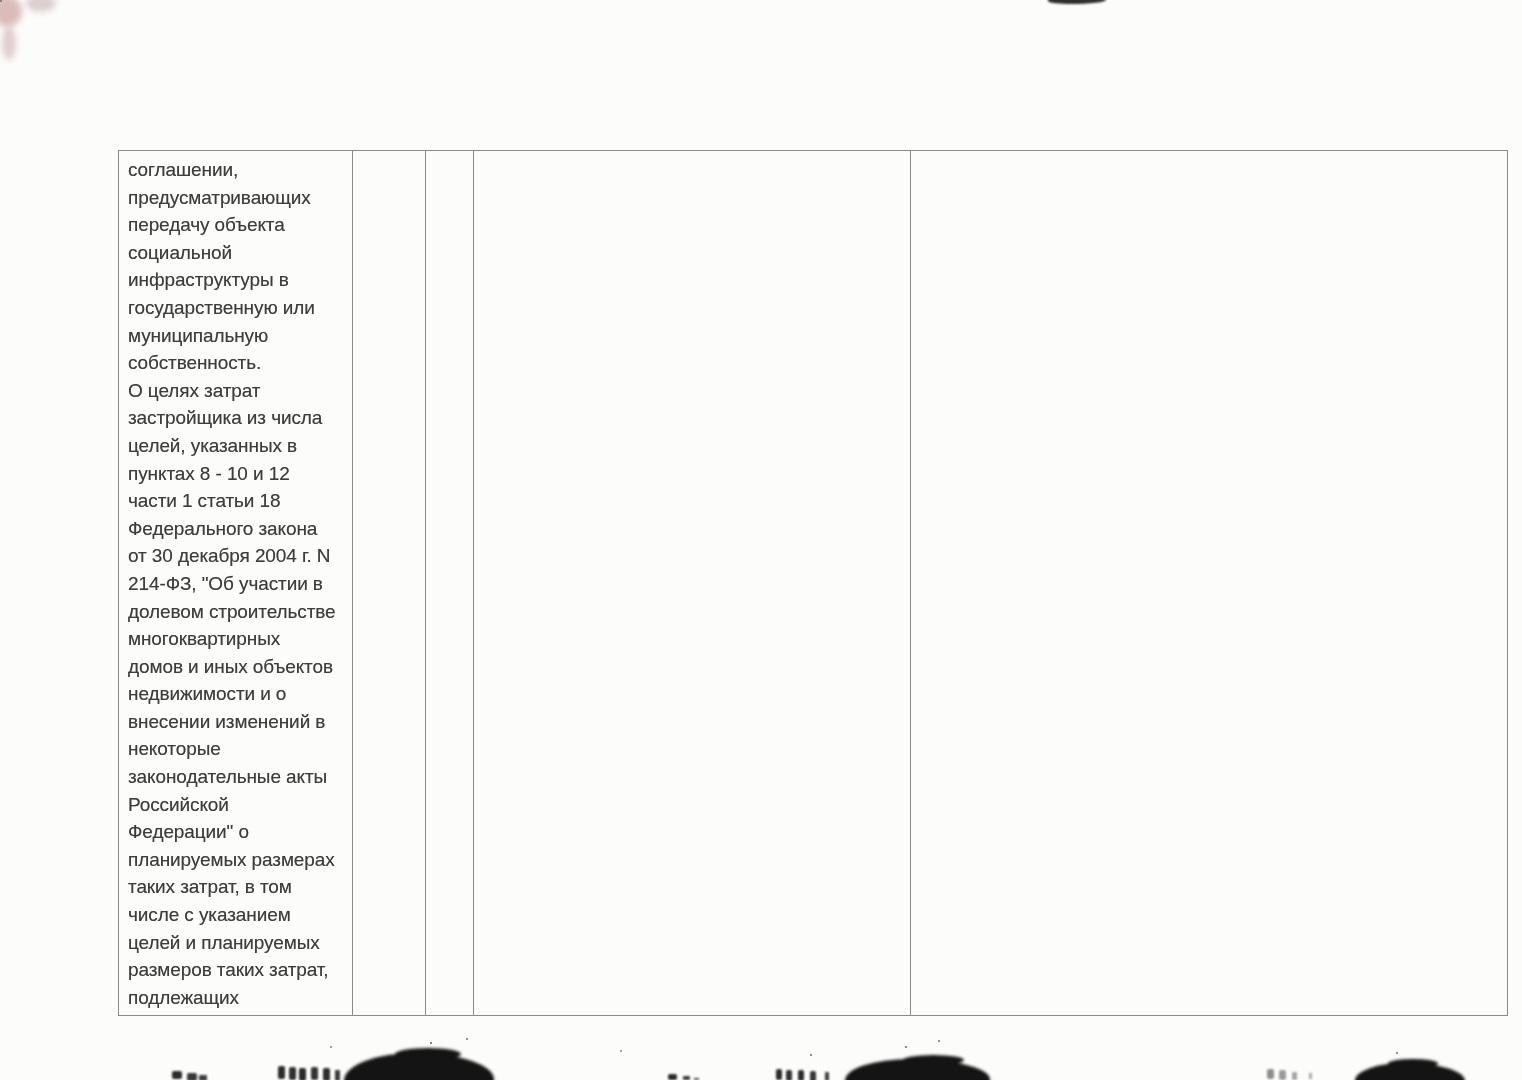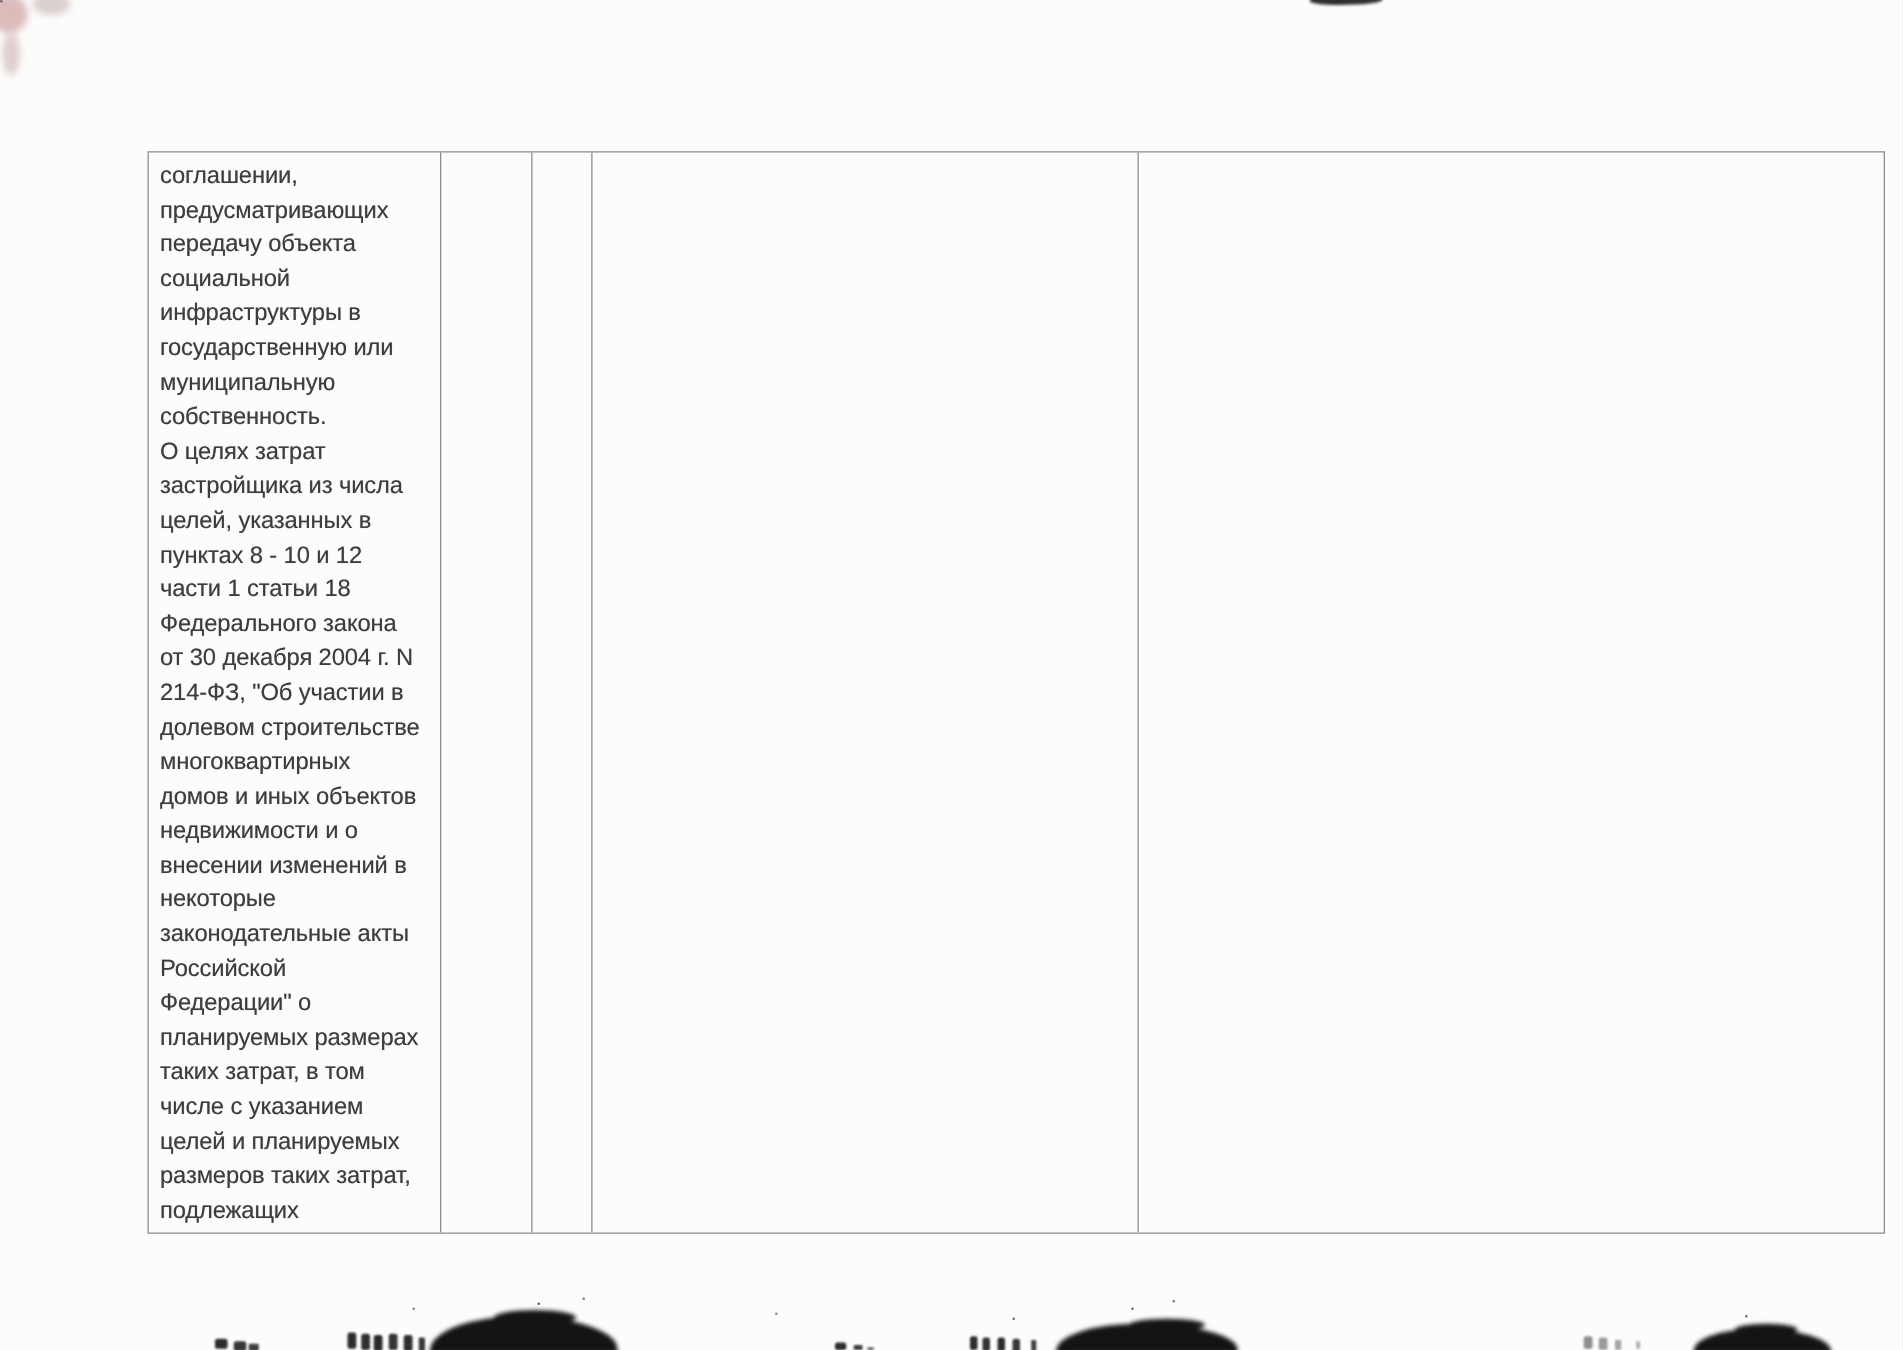--- a/index.html
+++ b/index.html
@@ -13,21 +13,21 @@
     height: 1080px;
     background: #fcfcfb;
     overflow: hidden;
     font-family: "Liberation Sans", "DejaVu Sans", sans-serif;
   }
 
   
   .doc-table {
     position: absolute;
     left: 118px;
-    top: 121px;
+    top: 150px;
     width: 1390px;
     height: 866px;
     border: 1px solid #8a8a8a;
     box-sizing: border-box;
     display: flex;
     background: transparent;
   }
   .col {
     box-sizing: border-box;
     height: 100%;

